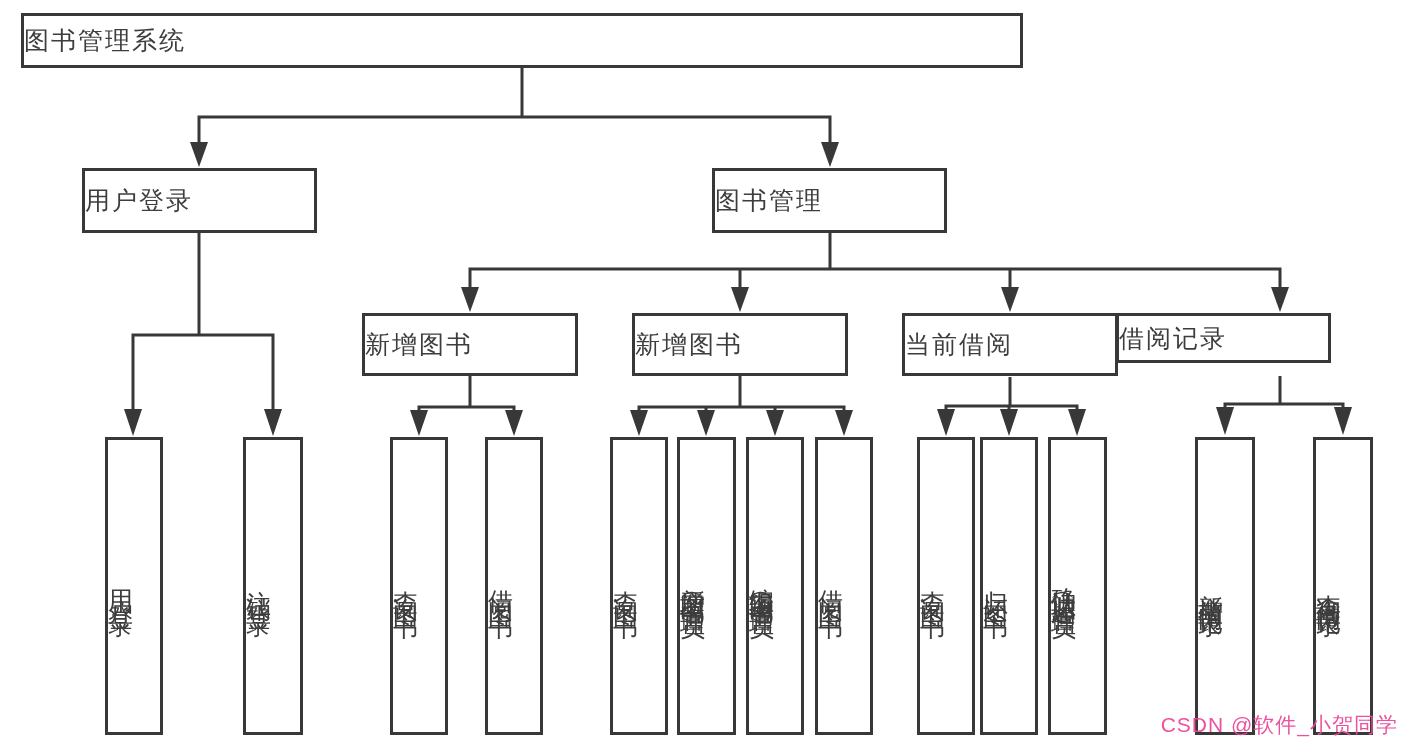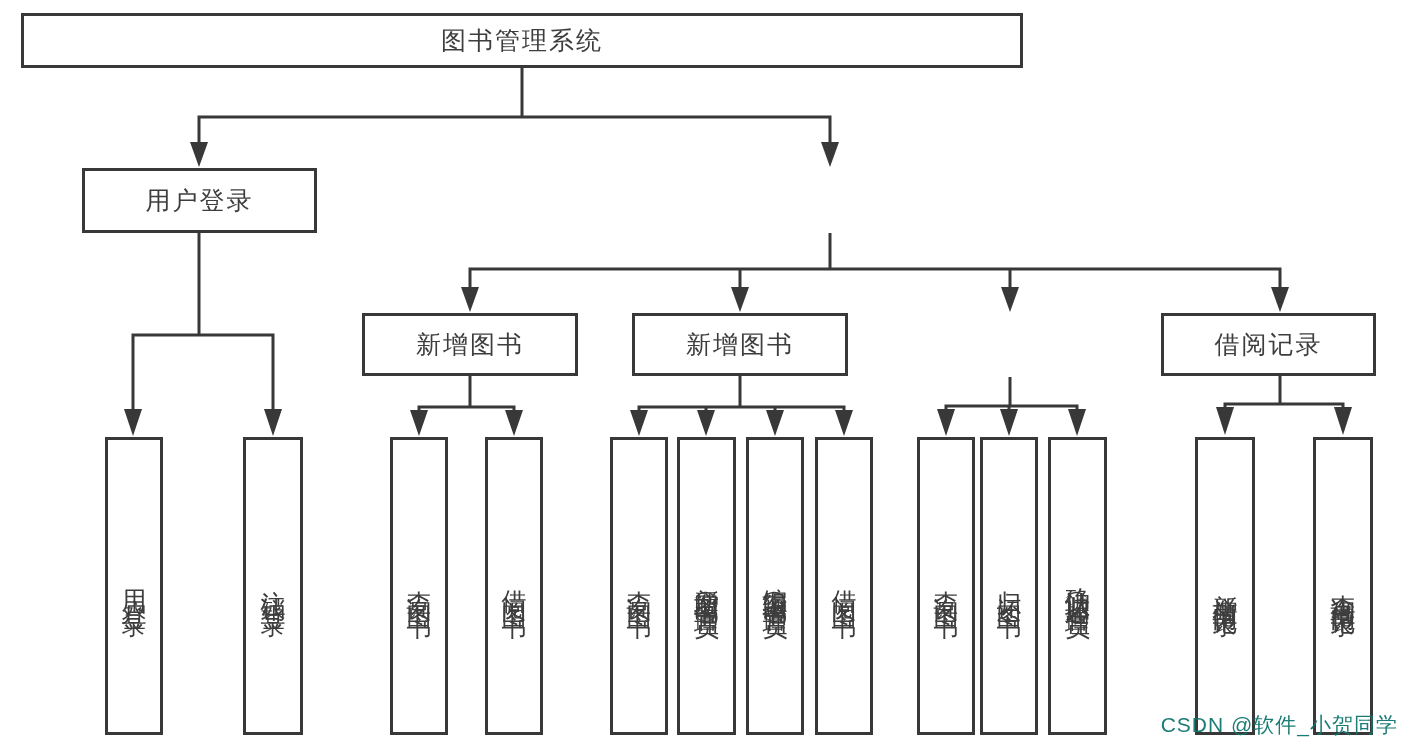--- a/index.html
+++ b/index.html
@@ -16,21 +16,21 @@
     left: 0; top: 0;
     width: 1405px; height: 747px;
   }
   .node {
     position: absolute;
     box-sizing: border-box;
     border: 3px solid #383838;
     background: #ffffff;
     display: flex;
     align-items: center;
-    justify-content: center;
+    justify-content: flex-start;
     color: #3d3d3d;
   }
   .node-label {
     font-size: 25px;
     letter-spacing: 2px;
     color: #3d3d3d;
     white-space: nowrap;
   }
   .leaf .vlabel {
     writing-mode: vertical-rl;
@@ -41,21 +41,21 @@
     white-space: nowrap;
   }
   .vlabel.s4 { letter-spacing: 8px; }
   .vlabel.s6 { letter-spacing: 4px; }
   .vlabel.s9 { letter-spacing: 4px; }
   .watermark {
     position: absolute;
     right: 7px;
     bottom: 8px;
     font-size: 21px;
-    color: #0f766e;
+    color: #ec4899;
     opacity: 0.95;
     letter-spacing: 1px;
     white-space: nowrap;
   }
 </style>
 </head>
 <body>
 
 <div class="canvas">
 
@@ -118,28 +118,34 @@
     </g>
   </svg>
 
   <div class="node root" style="left:21px;top:13px;width:1002px;height:55px">
     <span class="node-label">图书管理系统</span>
   </div>
 
   <div class="node" style="left:82px;top:168px;width:235px;height:65px">
     <span class="node-label">用户登录</span>
   </div>
+  <div class="node" style="left:712px;top:168px;width:235px;height:65px">
+    <span class="node-label">图书管理</span>
+  </div>
 
   <div class="node" style="left:362px;top:313px;width:216px;height:63px">
     <span class="node-label">新增图书</span>
   </div>
   <div class="node" style="left:632px;top:313px;width:216px;height:63px">
     <span class="node-label">新增图书</span>
   </div>
-  <div class="node" style="left:1161px;top:313px;width:215px;height:63px">
+  <div class="node" style="left:902px;top:313px;width:216px;height:63px">
+    <span class="node-label">当前借阅</span>
+  </div>
+  <div class="node" style="left:1116px;top:313px;width:215px;height:50px">
     <span class="node-label">借阅记录</span>
   </div>
 
   <div class="node leaf" style="left:105px;top:437px;width:58px;height:298px">
     <span class="vlabel s4">用户登录</span>
   </div>
   <div class="node leaf" style="left:243px;top:437px;width:60px;height:298px">
     <span class="vlabel s4">注销登录</span>
   </div>
   <div class="node leaf" style="left:390px;top:437px;width:58px;height:298px">

